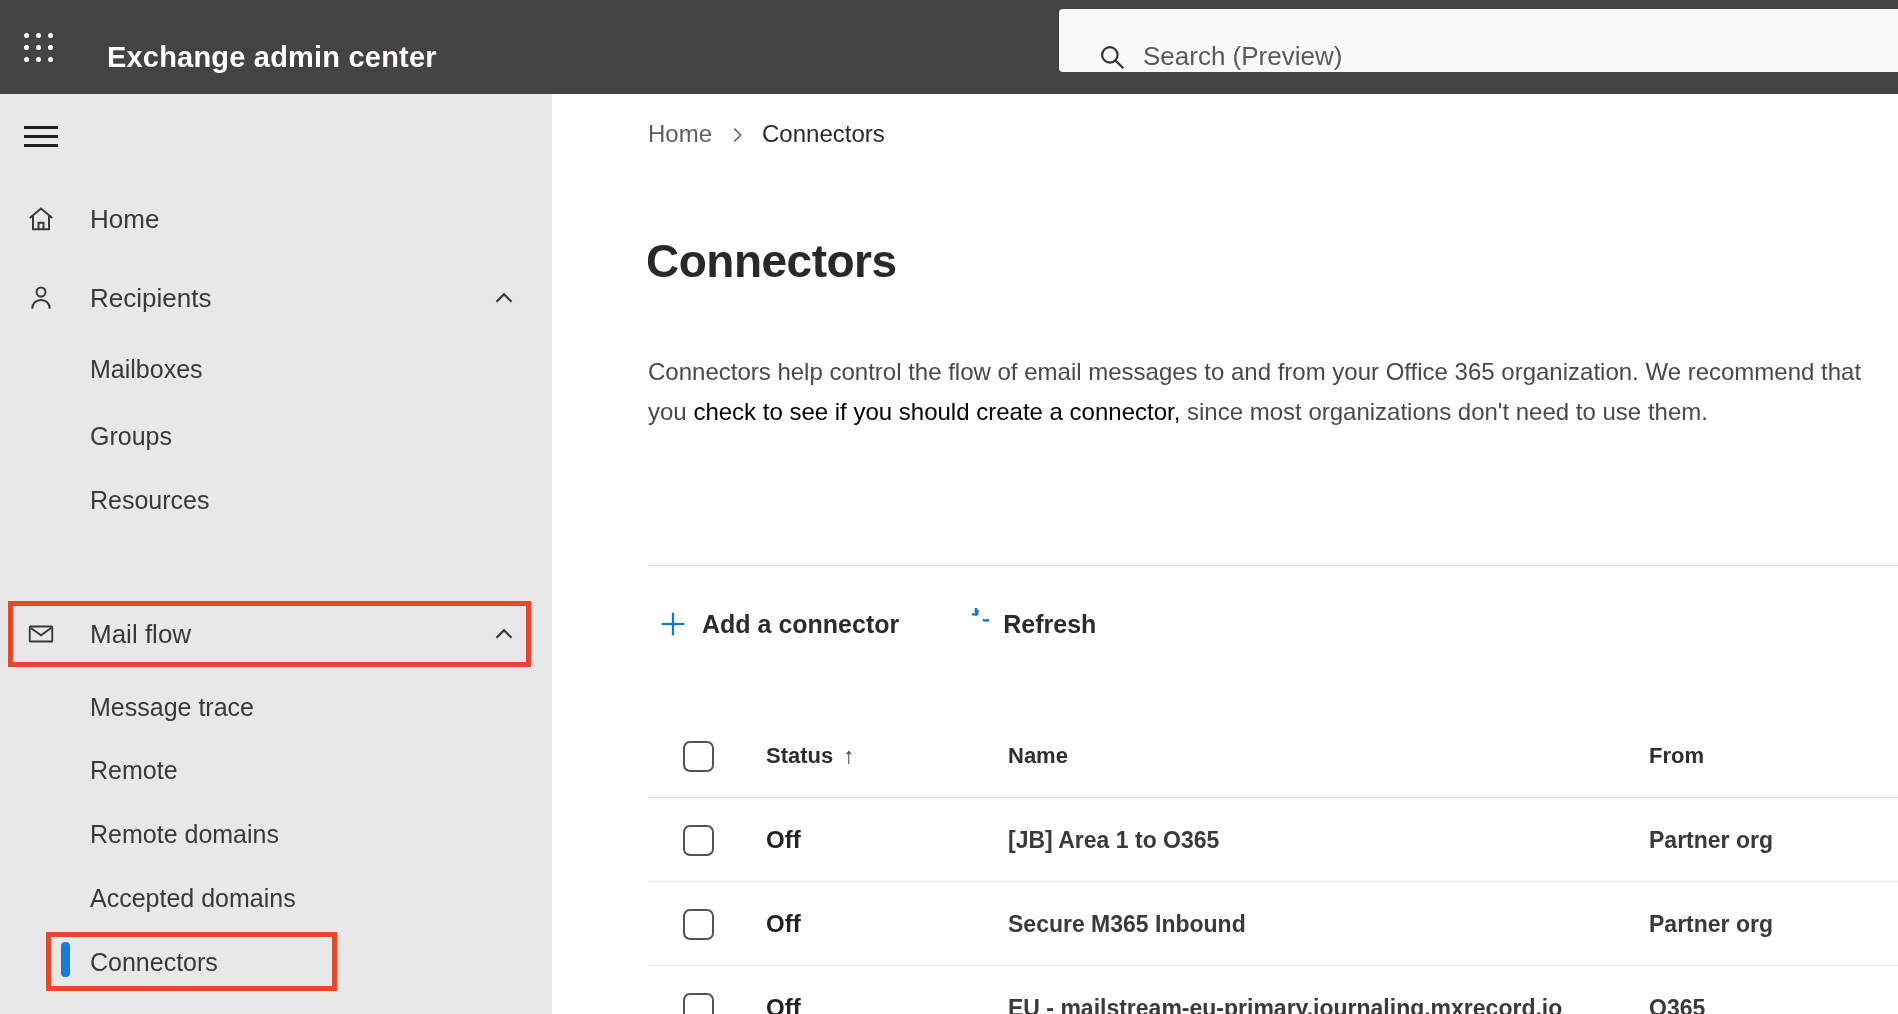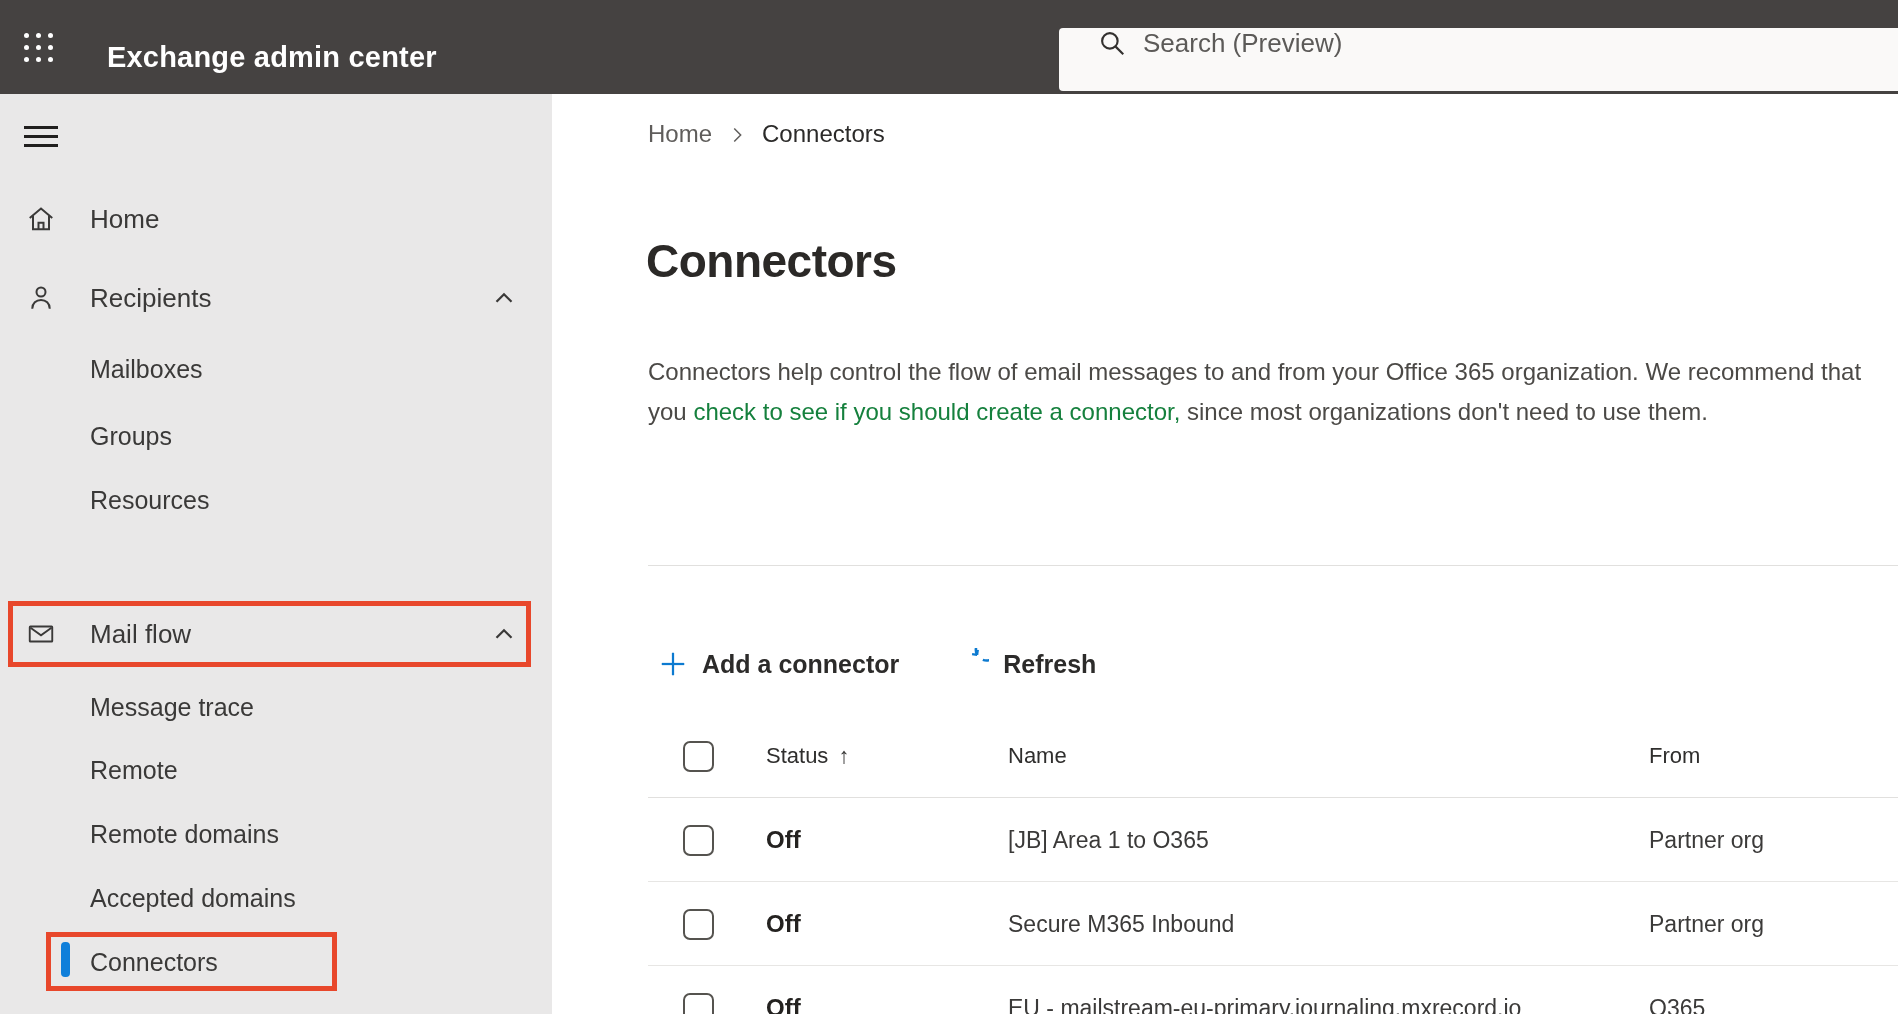--- a/index.html
+++ b/index.html
@@ -7,22 +7,22 @@
               font-family:"Liberation Sans", sans-serif; }
 
   
   .topbar { position:absolute; left:0; top:0; width:1898px; height:94px; background:#454241; }
   .waffle { position:absolute; left:24px; top:33px; width:29px; height:29px;
             display:grid; grid-template-columns:repeat(3,5px); grid-template-rows:repeat(3,5px);
             gap:7px; cursor:pointer; }
   .waffle span { width:5px; height:5px; border-radius:50%; background:#fff; }
   .topbar-title { position:absolute; left:107px; top:0; height:114px; display:flex; align-items:center;
                   color:#fff; font-size:29px; font-weight:600; letter-spacing:.2px; }
-  .searchbox { position:absolute; left:1059px; top:28px; width:839px; height:63px;
-               background:#faf9f8; border-radius:4px 0 0 4px; display:flex; align-items:flex-start; }
+  .searchbox { position:absolute; left:1059px; top:9px; width:839px; height:63px;
+               background:#faf9f8; border-radius:4px 0 0 4px; display:flex; align-items:flex-end; }
   .searchbox svg { margin-left:38px; flex:0 0 auto; }
   .searchbox input { border:none; outline:none; background:transparent; width:600px;
                      font-size:26px; color:#323130; margin-left:16px;
                      font-family:"Liberation Sans", sans-serif; }
   .searchbox input::placeholder { color:#5c5a58; opacity:1; }
 
   
   .sidebar { position:absolute; left:0; top:94px; width:552px; height:920px; background:#e9e8e8; }
   .hamburger { position:absolute; left:24px; top:32px; width:34px; height:21px; cursor:pointer; }
   .hamburger div { width:34px; height:3px; background:#201f1e; margin-bottom:6px; }
@@ -46,35 +46,35 @@
                 align-items:center; font-size:24px; }
   .breadcrumb .bc-home { color:#5f5d5b; cursor:pointer; }
   .breadcrumb .bc-sep { margin:2px 14px 0 14px; display:flex; align-items:center; }
   .breadcrumb .bc-current { color:#2b2a29; }
 
   .page-title { position:absolute; left:94px; top:140px; font-size:46px; font-weight:700;
                 color:#2b2927; letter-spacing:-.5px; }
 
   .page-desc { position:absolute; left:96px; top:258px; width:1240px; font-size:24px;
                line-height:40px; color:#4b4946; }
-  .page-desc a { color:#15803d; text-decoration:none; cursor:pointer; }
+  .page-desc a { color:#000000; text-decoration:none; cursor:pointer; }
 
   .divider { position:absolute; left:96px; right:0; height:0; border-top:1px solid #e1e0de; }
 
   .toolbar { position:absolute; left:106px; top:508px; height:44px; display:flex;
-             align-items:center;margin-top:40px; }
+             align-items:center; }
   .tb-btn { display:flex; align-items:center; cursor:pointer; }
   .tb-btn .tb-label { font-size:25px; font-weight:600; color:#2c2b2a; margin-left:14px; }
   .tb-gap { width:58px; }
 
   
   .tbl-row { position:absolute; left:96px; right:0; height:84px; border-bottom:1px solid #e7e6e4; }
   .tbl-row .cb { position:absolute; left:35px; top:50%; margin-top:-15px; width:31px; height:31px;
                  background:#fff; border:2px solid #55534f; border-radius:7px; cursor:pointer; }
-  .cell { position:absolute; top:50%; transform:translateY(-50%); white-space:nowrap; }
+  .cell { position:absolute; top:50%; transform:translateY(-50%); white-space:nowrap;font-weight:bold; }
   .c-status { left:118px; }
   .c-name   { left:360px; }
   .c-from   { left:1001px; }
   .tbl-header { border-bottom:1px solid #e1e0de; }
   .tbl-header .cell { font-size:22px; color:#2f2e2d; }
   .tbl-header .sort { font-size:22px; margin-left:10px; color:#3b3a39; }
   .data-row .c-status { font-size:24px; font-weight:700; color:#242220; }
   .data-row .c-name, .data-row .c-from { font-size:23px; color:#3b3a39; }
 </style>
 </head>

